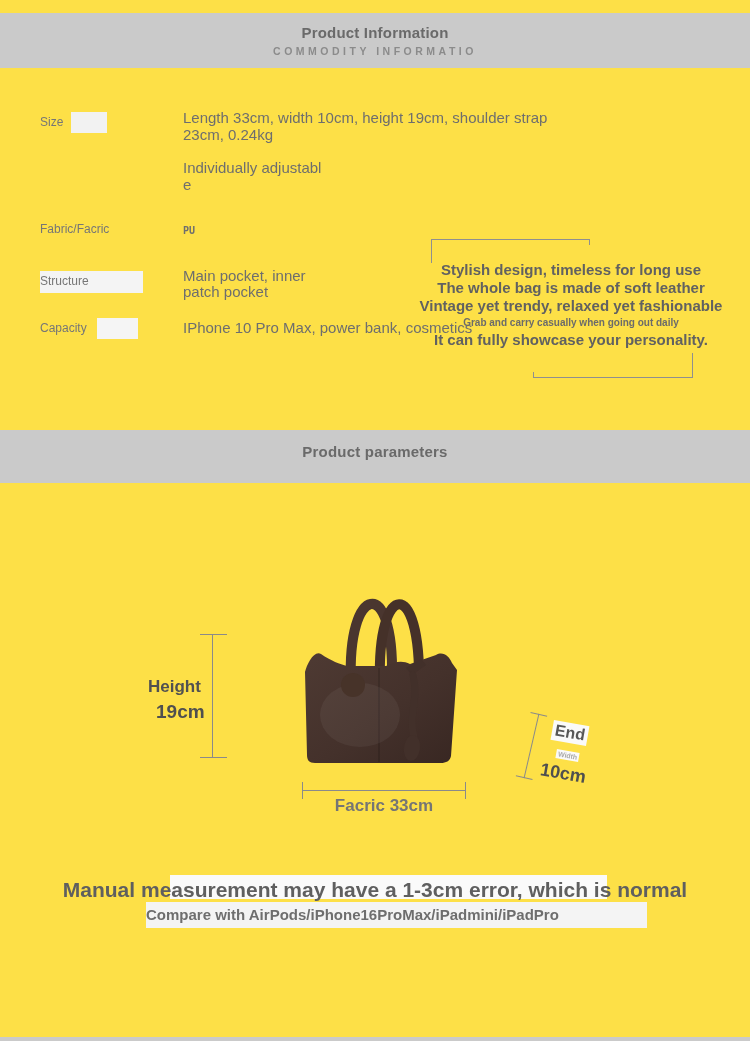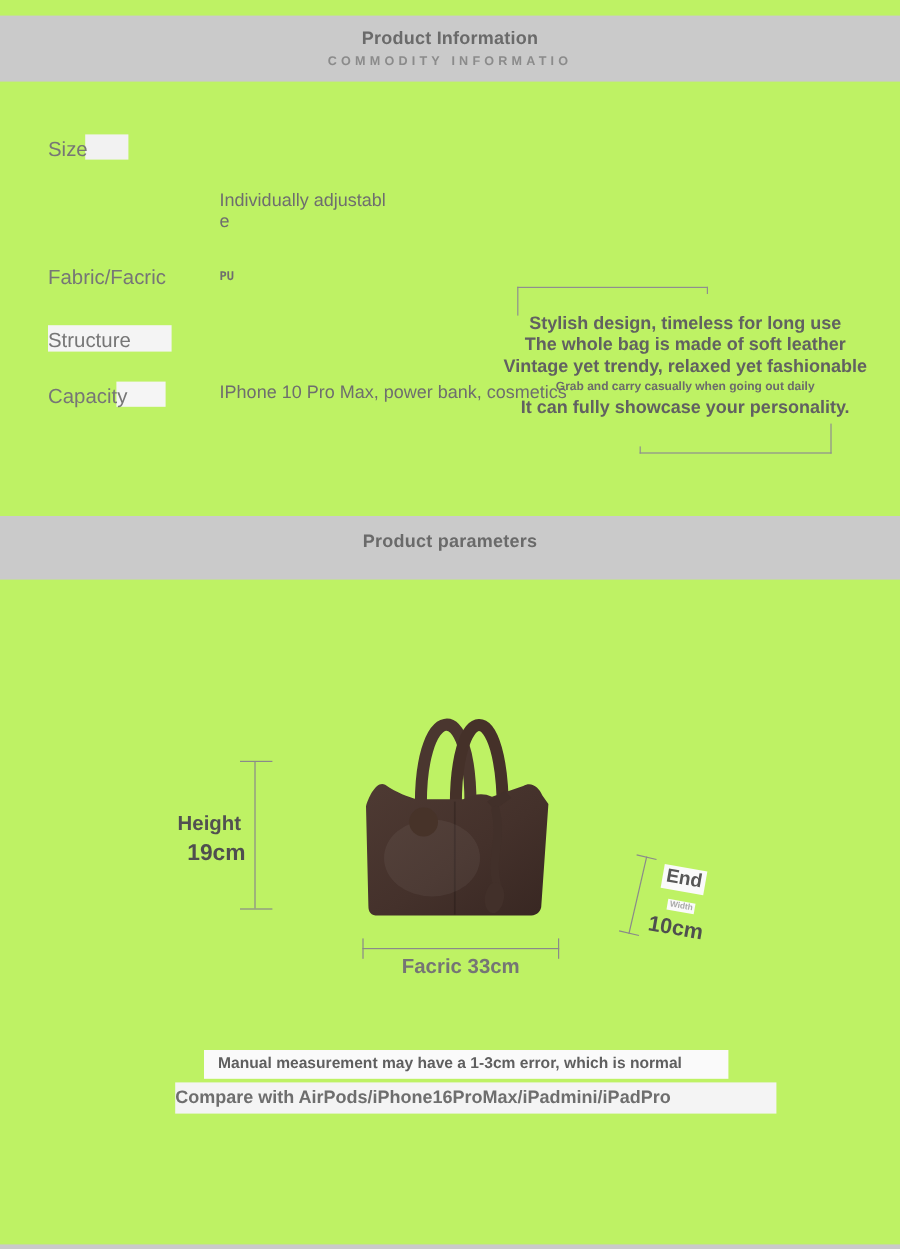--- a/index.html
+++ b/index.html
@@ -1,28 +1,28 @@
 <!DOCTYPE html>
 <html><head>
 <meta charset="utf-8">
 <style>
   * { margin:0; padding:0; box-sizing:border-box; }
   body { background:#fff; font-family:"Liberation Sans", sans-serif; }
-  .page { position:relative; width:750px; height:1041px; background:#bef264; overflow:hidden; margin:0 auto; }
+  .page { position:relative; width:750px; height:1041px; background:#fde047; overflow:hidden; margin:0 auto; }
 
   
   .band { position:absolute; left:0; width:750px; background:#cacaca; text-align:center; }
   .band-header { top:13px; height:55px; }
   .band-params { top:430px; height:53px; }
   .band-title { padding-top:11px; font-size:15px; font-weight:700; color:#6a6a6a; letter-spacing:0.2px; }
   .band-subtitle { margin-top:4px; font-size:10.5px; font-weight:700; color:#8b8b8b; letter-spacing:3.5px; }
   .band-params .band-title { padding-top:13px; }
 
   
-  .spec-label { position:absolute; left:40px; font-size:17px; color:#767676; z-index:2; }
+  .spec-label { position:absolute; left:40px; font-size:12px; color:#767676; z-index:2; }
   .spec-value { position:absolute; left:183px; font-size:15px; color:#6e6e6e; line-height:17px; z-index:2; }
   .hl { position:absolute; background:#f2f2f2; z-index:1; }
   .lbl-size   { top:115px; }
   .hl-size    { left:71px;  top:112px; width:36px;  height:21px; }
   .val-size   { top:109px; width:380px; }
   .lbl-straps { top:164px; width:118px; font-size:11px; font-weight:700; line-height:14px; color:#6e6e6e; }
   .val-straps { top:159px; width:146px; word-break:break-all; }
   .lbl-fabric { top:222px; }
   .val-fabric { top:222px; font-family:"DejaVu Sans Mono", monospace; font-size:10px; font-weight:700; }
   .lbl-struct { top:274px; }
@@ -67,48 +67,50 @@
   .w-label    { position:absolute; left:552px; top:723px; font-size:16px; font-weight:700; color:#575757;
                 transform:rotate(10deg); background:#fafafa; padding:1px 3px; }
   .w-sublabel { position:absolute; left:556px; top:751px; font-size:7px; font-weight:700; color:#a9a9a9;
                 transform:rotate(10deg); background:#fafafa; padding:1px 2px; }
   .w-value    { position:absolute; left:540px; top:763px; font-size:18px; font-weight:700; color:#4f4f4f;
                 transform:rotate(10deg); }
 
   
   .note1-hl { position:absolute; left:170px; top:875px; width:437px; height:24px; background:#fafafa; }
   .note1 { position:absolute; left:0; top:878px; width:750px; text-align:center;
-           font-size:13px; font-weight:700; color:#5f5f5f; z-index:2; }
+           font-size:21px; font-weight:700; color:#5f5f5f; z-index:2; }
   .note2-box { position:absolute; left:146px; top:902px; width:501px; height:26px; background:#f4f4f4; }
   .note2 { position:absolute; left:146px; top:906px; font-size:15px; font-weight:700; color:#6e6e6e; z-index:2; }
 
   .bottom-strip { position:absolute; left:0; bottom:0; width:750px; height:4px; background:#cacaca; }
 
   .bag-svg { position:absolute; left:290px; top:555px; }
 </style>
 </head>
 <body>
 
 <div class="page">
 
   <div class="band band-header">
     <div class="band-title">Product Information</div>
     <div class="band-subtitle">COMMODITY INFORMATIO</div>
   </div>
 
   <div class="hl hl-size"></div>
   <div class="spec-label lbl-size">Size</div>
+  <div class="spec-value val-size">Length 33cm, width 10cm, height 19cm, shoulder strap 23cm, 0.24kg</div>
 
   <div class="spec-value val-straps">Individually adjustable</div>
 
   <div class="spec-label lbl-fabric">Fabric/Facric</div>
   <div class="spec-value val-fabric">PU</div>
 
   <div class="hl hl-struct"></div>
   <div class="spec-label lbl-struct">Structure</div>
+  <div class="spec-value val-struct">Main pocket, inner patch pocket</div>
 
   <div class="hl hl-cap"></div>
   <div class="spec-label lbl-cap">Capacity</div>
   <div class="spec-value val-cap">IPhone 10 Pro Max, power bank, cosmetics</div>
 
   <div class="bracket-top"></div>
   <div class="marketing">
     <div class="mk-bold">Stylish design, timeless for long use</div>
     <div class="mk-bold">The whole bag is made of soft leather</div>
     <div class="mk-bold">Vintage yet trendy, relaxed yet fashionable</div>

